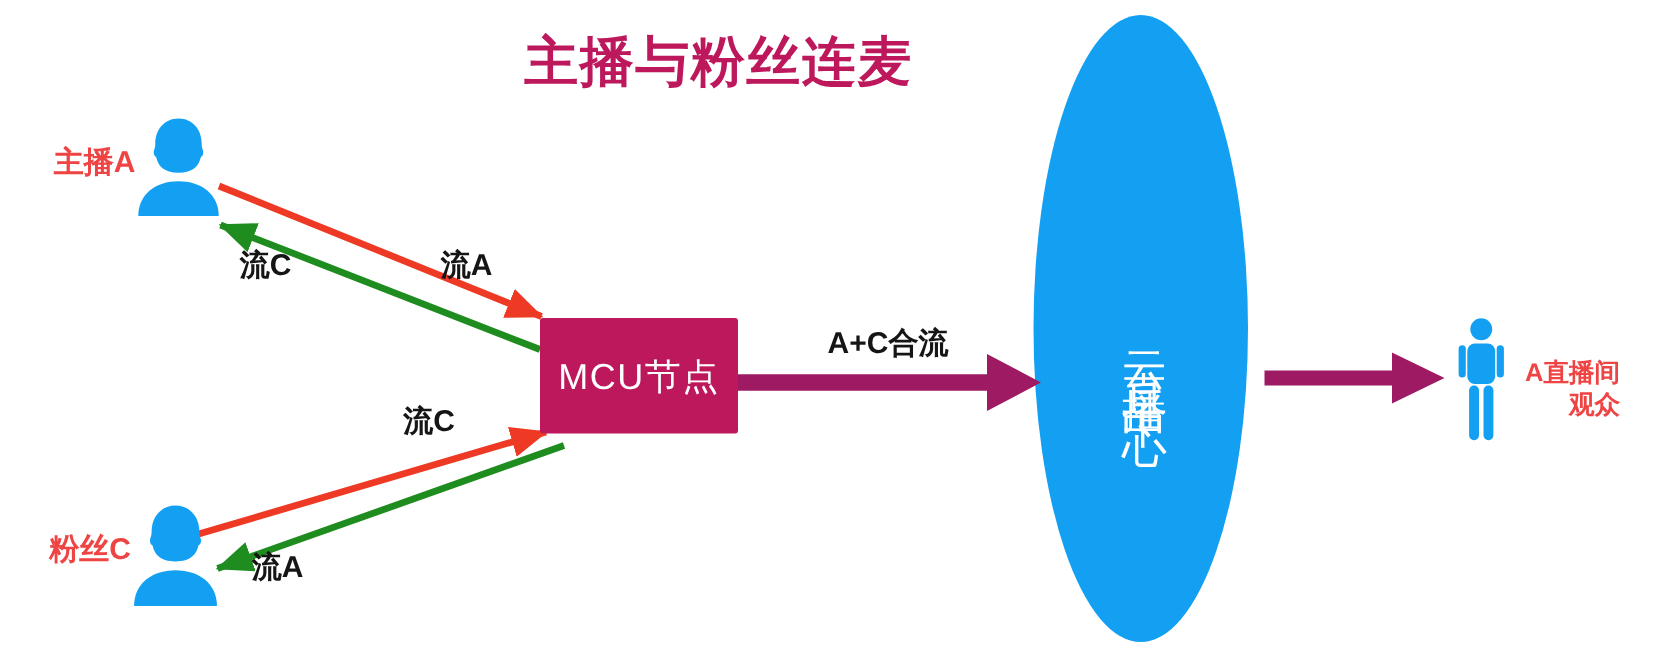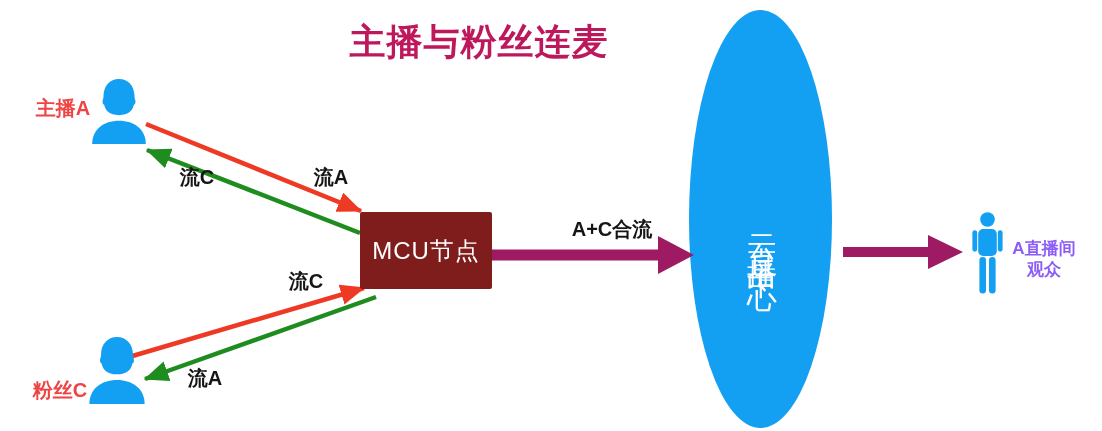--- a/index.html
+++ b/index.html
@@ -14,44 +14,44 @@
   .abs{position:absolute;}
   .center{transform:translate(-50%,-50%);}
   .title{
     font-size:36px;font-weight:800;color:#be185d;
     white-space:nowrap;letter-spacing:1px;
   }
   .node-label{
     font-size:20px;font-weight:700;color:#ef4444;white-space:nowrap;
   }
   .flow-label{
-    font-size:20px;font-weight:700;color:#151515;white-space:nowrap;margin-left:20px;
+    font-size:20px;font-weight:700;color:#151515;white-space:nowrap;
   }
   .mcu-box{
     left:360px;top:212px;width:132px;height:77px;
-    background:#7f1d1d;border-radius:2px;
+    background:#be185d;border-radius:2px;
     display:flex;align-items:center;justify-content:center;
   }
   .mcu-box .mcu-text{
     color:#ffffff;font-size:24px;font-weight:500;letter-spacing:1px;white-space:nowrap;
   }
   .cloud-ellipse{
     left:689px;top:10px;width:143px;height:418px;
     background:#14a0f2;border-radius:50%;
   }
   .cloud-text{
     left:760px;top:240px;
     color:#ffffff;font-size:30px;font-weight:500;
     writing-mode:vertical-lr;text-orientation:upright;
     letter-spacing:11px;white-space:nowrap;line-height:1;
   }
   .audience-label{
     left:1008px;top:238px;width:72px;
-    text-align:center;font-size:17px;font-weight:700;
-    color:#8b5cf6;line-height:21px;white-space:nowrap;
+    text-align:right;font-size:17px;font-weight:700;
+    color:#ef4444;line-height:21px;white-space:nowrap;
   }
   svg.layer{position:absolute;left:0;top:0;pointer-events:none;}
 </style>
 </head>
 <body>
 
 <div class="canvas">
 
   <div class="abs cloud-ellipse"></div>
 
@@ -85,21 +85,21 @@
   </svg>
 
   <div class="abs center title" style="left:479px;top:42px;">主播与粉丝连麦</div>
 
   <div class="abs center node-label" style="left:63px;top:108px;">主播A</div>
   <svg class="abs" style="left:88px;top:78px;" width="62" height="66" viewBox="0 0 60 64">
     <path fill="#14a0f2" d="M30,1 C39,1 45,8 45,17.5 C45,20.5 46,21 46,23 C46,25 45,25.5 44.4,26 C43.2,31.5 39.5,36 30,36 C20.5,36 16.8,31.5 15.6,26 C15,25.5 14,25 14,23 C14,21 15,20.5 15,17.5 C15,8 21,1 30,1 Z"></path>
     <path fill="#14a0f2" d="M4,64 C4,50 15,41.5 30,41.5 C45,41.5 56,50 56,64 Z"></path>
   </svg>
 
-  <div class="abs center node-label" style="left:60px;top:366px;margin-top:24px;">粉丝C</div>
+  <div class="abs center node-label" style="left:60px;top:366px;">粉丝C</div>
   <svg class="abs" style="left:84px;top:336px;" width="66" height="68" viewBox="0 0 60 64">
     <path fill="#14a0f2" d="M30,1 C39,1 45,8 45,17.5 C45,20.5 46,21 46,23 C46,25 45,25.5 44.4,26 C43.2,31.5 39.5,36 30,36 C20.5,36 16.8,31.5 15.6,26 C15,25.5 14,25 14,23 C14,21 15,20.5 15,17.5 C15,8 21,1 30,1 Z"></path>
     <path fill="#14a0f2" d="M4,64 C4,50 15,41.5 30,41.5 C45,41.5 56,50 56,64 Z"></path>
   </svg>
 
   <div class="abs center flow-label" style="left:177px;top:177px;">流C</div>
   <div class="abs center flow-label" style="left:311px;top:177px;">流A</div>
   <div class="abs center flow-label" style="left:286px;top:281px;">流C</div>
   <div class="abs center flow-label" style="left:185px;top:378px;">流A</div>
   <div class="abs center flow-label" style="left:592px;top:229px;">A+C合流</div>

